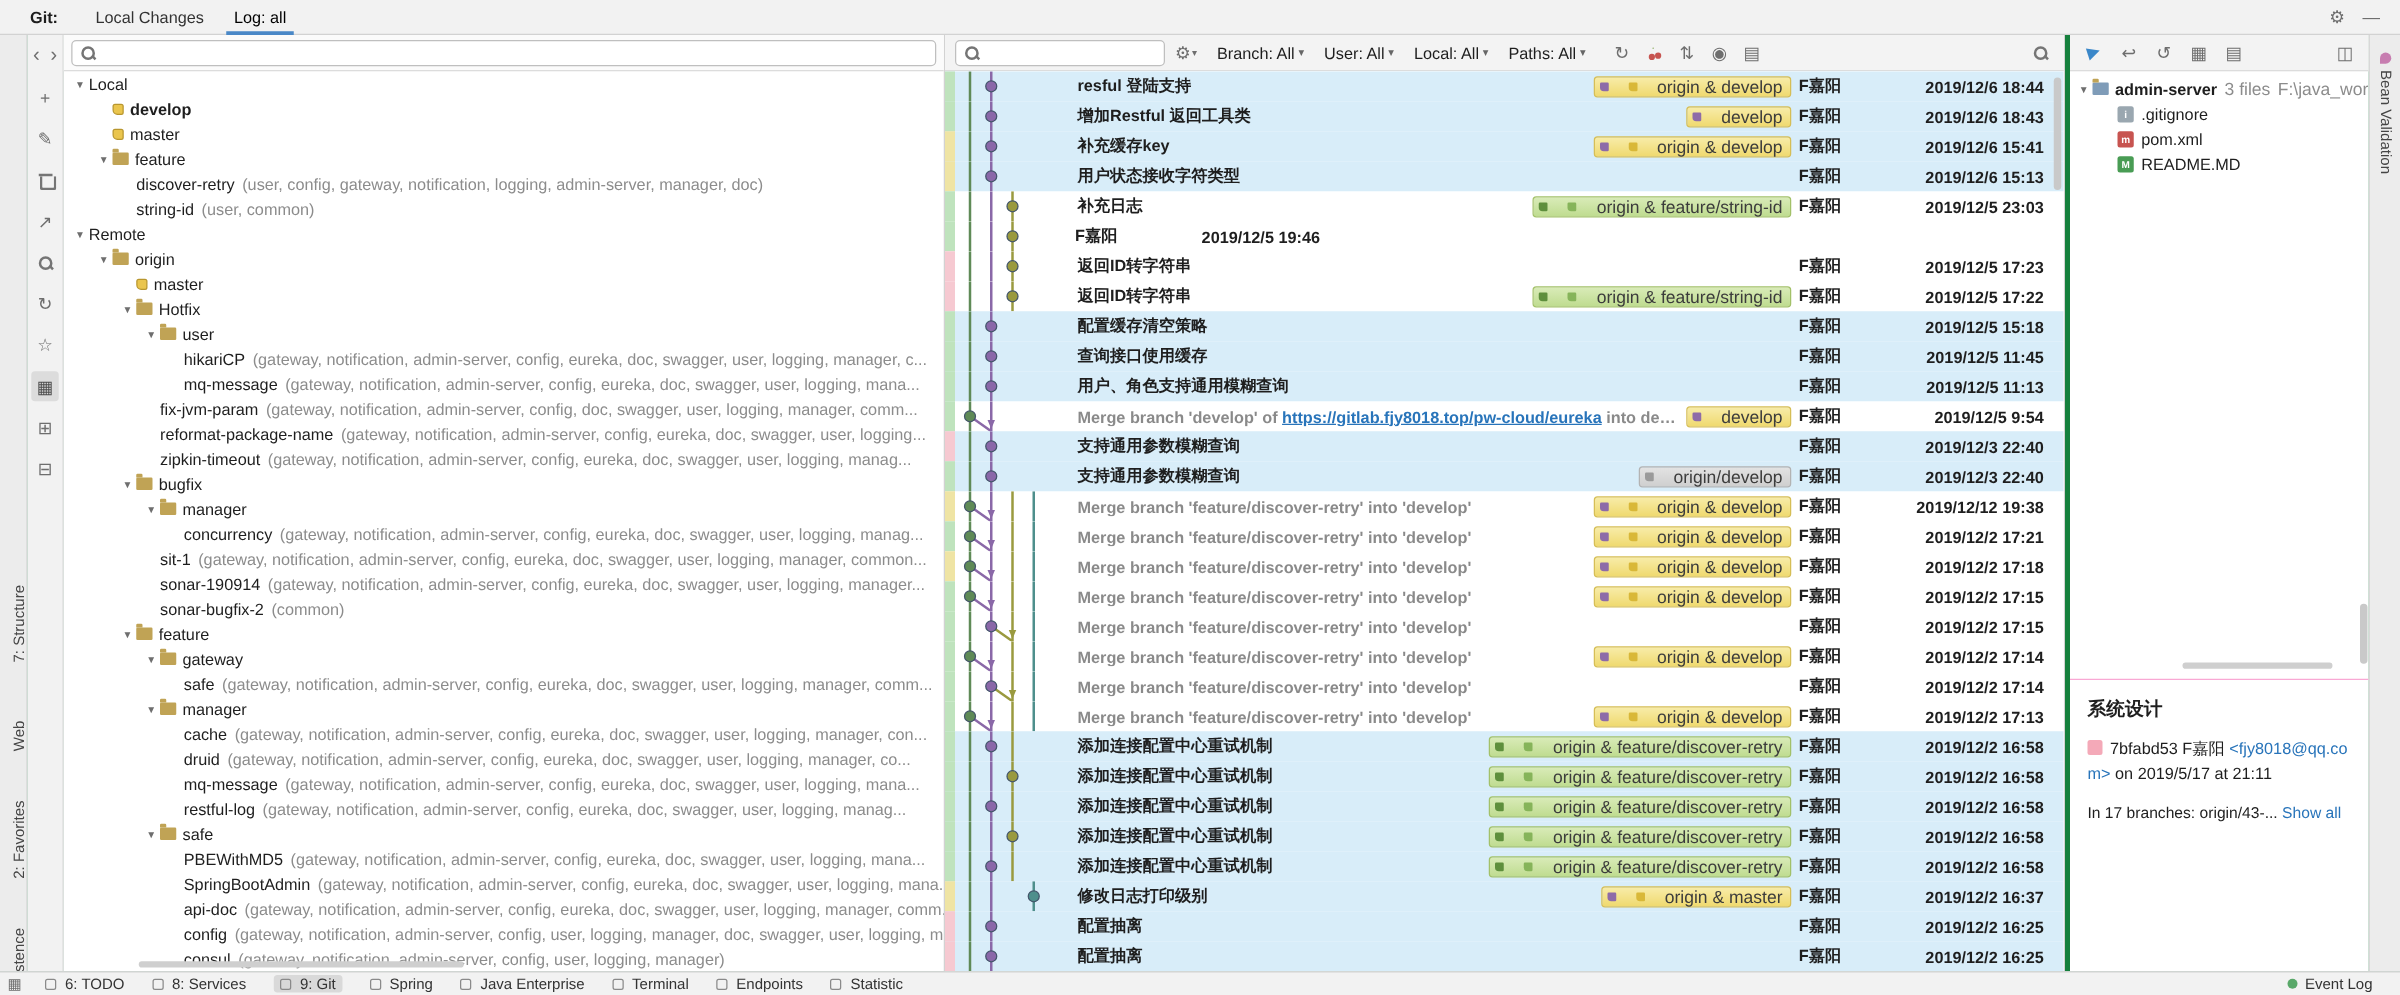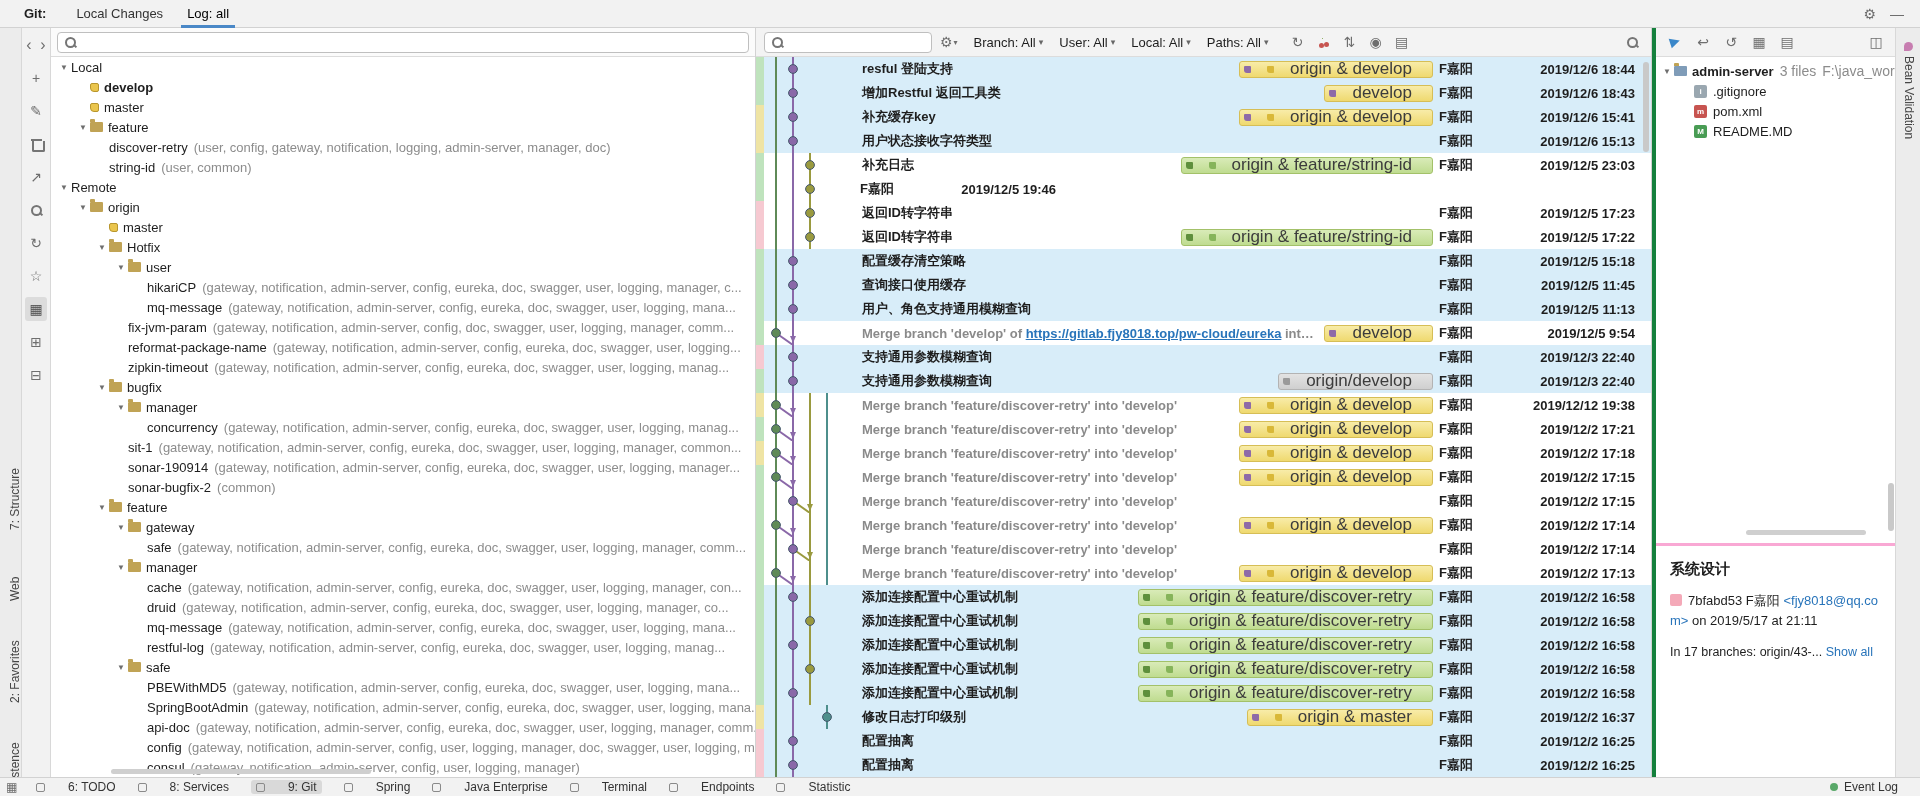--- a/index.html
+++ b/index.html
@@ -72,59 +72,59 @@
   #log-toolbar-icons{display:flex;gap:4px;margin-left:10px;}
   .spacer{flex:1;}
   #commit-list{position:absolute;left:0;top:29px;right:0;bottom:0;overflow:hidden;background:#fff;}
   .commit-row{display:flex;align-items:center;height:24px;cursor:pointer;}
   .commit-row.hl{background:#D8EDF9;}
   .stripe{width:8px;align-self:stretch;flex:none;}
   .graph{width:96px;height:24px;flex:none;}
   .msg{flex:1 1 auto;overflow:hidden;white-space:nowrap;text-overflow:ellipsis;font-weight:700;padding-left:2px;}
   .msg.merge{color:#8A8A8A;}
   .msg-link{color:#2874BA;text-decoration:underline;cursor:pointer;font-weight:700;}
-  .chip{display:inline-flex;align-items:center;gap:16px;height:17px;padding:0 20px 0 4px;border-radius:3px;
-    font-size:17px;color:#3c3c3c;flex:none;margin:0 6px;cursor:pointer;font-weight:normal;}
+  .chip{display:inline-flex;align-items:center;gap:16px;height:17px;padding:0 6px 0 4px;border-radius:3px;
+    font-size:14px;color:#3c3c3c;flex:none;margin:0 6px;cursor:pointer;font-weight:normal;}
   .chip.y{background:linear-gradient(#F8ECA9,#EFD96F);border:1px solid #D6BE56;}
   .chip.g{background:linear-gradient(#D9EBB8,#BFDC90);border:1px solid #A3C169;}
   .chip.gray{background:linear-gradient(#E3E3E3,#CFCFCF);border:1px solid #B3B3B3;}
   .tagdot{width:7px;height:7px;border-radius:1px 1px 1px 3px;flex:none;}
   .author{flex:none;width:84px;font-weight:700;}
   .cdate{flex:none;width:128px;text-align:right;font-weight:700;padding-right:16px;}
   .vscroll{position:absolute;width:6px;background:#C9C9C9;border-radius:3px;}
 
   
   #details{position:absolute;left:1656px;top:28px;width:239px;height:749px;background:#fff;}
   .det-toolbar{height:29px;background:#F3F3F3;border-bottom:1px solid #DCDCDC;display:flex;align-items:center;gap:6px;padding:0 8px;}
   #details-files{position:absolute;left:0;top:33px;right:0;}
   .file-root{height:20px;display:flex;align-items:center;white-space:nowrap;overflow:hidden;padding-left:4px;cursor:pointer;}
   .file-root .rootname{font-weight:bold;margin-right:6px;}
   .file-meta{color:#8C8C8C;margin-right:6px;font-size:14px;}
   .file-row{height:20px;display:flex;align-items:center;padding-left:38px;white-space:nowrap;cursor:pointer;}
   .fileicon{width:13px;height:13px;border-radius:2px;margin-right:6px;flex:none;display:flex;align-items:center;justify-content:center;
     color:#fff;font-size:8px;font-weight:bold;}
-  .det-info{position:absolute;left:0;top:515px;right:0;bottom:0;border-top:3px solid #f9a8d4;padding:14px 12px 0 14px;}
+  .det-info{position:absolute;left:0;top:515px;right:0;bottom:0;border-top:1px solid #f9a8d4;padding:14px 12px 0 14px;}
   .det-title{font-size:15px;font-weight:bold;margin-bottom:12px;}
   .det-hashline{line-height:1.55;word-break:break-all;}
   .color-badge{display:inline-block;width:12px;height:12px;background:#F4A9B8;border-radius:2px;margin-right:6px;vertical-align:-1px;}
   .blue-link{color:#2874BA;cursor:pointer;}
   .det-branches{margin-top:14px;font-size:12.5px;}
 
   
   #right-strip{position:absolute;left:1895px;top:28px;width:25px;height:749px;background:#ECECEC;border-left:1px solid #D8D8D8;}
   .vtab-r{position:absolute;top:8px;left:0;width:25px;writing-mode:vertical-rl;font-size:12px;color:#454545;
     display:flex;align-items:center;gap:5px;padding-top:6px;cursor:pointer;}
   .bean-ico{width:9px;height:9px;background:#C77DB0;border-radius:50% 50% 50% 0;flex:none;}
 
   
   #statusbar{position:absolute;left:0;top:777px;width:1920px;height:19px;background:#F2F2F2;border-top:1px solid #D2D2D2;
     display:flex;align-items:flex-start;padding:2px 0 0 6px;font-size:12px;color:#333;overflow:hidden;}
   .sb-switch{width:14px;color:#6E6E6E;margin-right:16px;cursor:pointer;}
   #statusbar-items{display:flex;gap:22px;}
-  .sb-item{display:flex;align-items:center;gap:23px;cursor:pointer;white-space:nowrap;}
+  .sb-item{display:flex;align-items:center;gap:7px;cursor:pointer;white-space:nowrap;}
   .sb-item.active{background:#D9D9D9;border-radius:3px;padding:0 5px;}
   .sb-ico{width:9px;height:9px;border:1.5px solid #8A8A8A;border-radius:2px;flex:none;}
   .sb-right{margin-left:auto;display:flex;align-items:center;gap:6px;padding-right:22px;cursor:pointer;}
   .green-dot{width:8px;height:8px;border-radius:50%;background:#59A869;flex:none;}
 </style>
 </head>
 <body>
 
 <div id="app">
 

